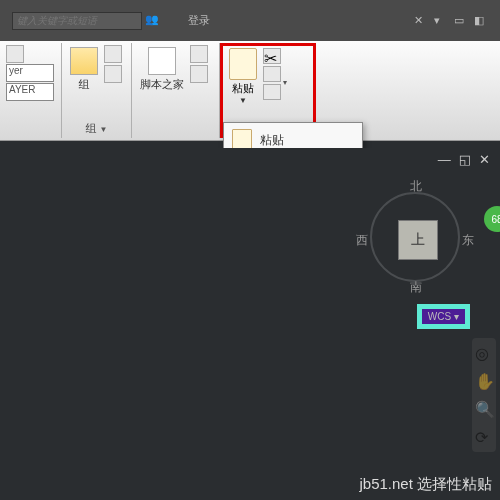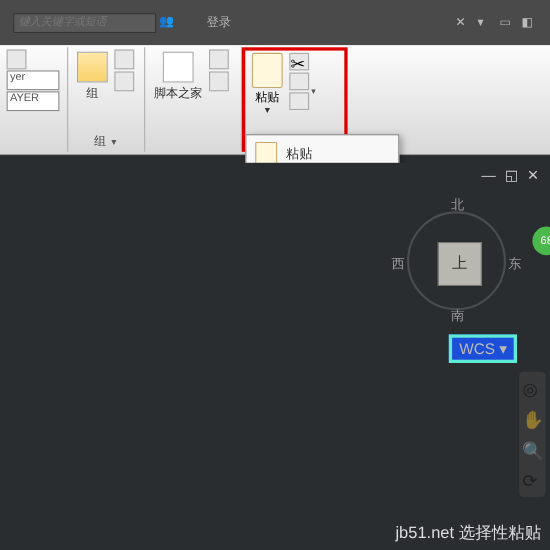--- a/index.html
+++ b/index.html
@@ -36,21 +36,21 @@
 .drawing { position: absolute; top: 148px; left: 0; right: 0; bottom: 0; background: #2a2d30; }
 .titlebar { position: absolute; top: 0; right: 6px; display: flex; gap: 8px; color: #ccc; font-size: 13px; padding: 4px; }
 .viewcube { position: absolute; right: 26px; top: 30px; width: 118px; height: 118px; }
 .ring { position: absolute; left: 14px; top: 14px; width: 90px; height: 90px; border: 2px solid #4a4d50; border-radius: 50%; }
 .cubeface { position: absolute; left: 42px; top: 42px; width: 40px; height: 40px; background: #b8b8b0; display: flex; align-items: center; justify-content: center; font-size: 14px; color: #333; border: 1px solid #777; }
 .dir { position: absolute; font-size: 12px; color: #999; }
 .dir.n { left: 54px; top: 0; }
 .dir.s { left: 54px; bottom: 0; }
 .dir.e { right: 0; top: 54px; }
 .dir.w { left: 0; top: 54px; }
-.wcs { position: absolute; right: 30px; top: 156px; background: #1d4ed8; color: #bbb; font-size: 14px; padding: 2px 6px; border: 3px solid #5eead4; cursor: pointer; }
+.wcs { position: absolute; right: 30px; top: 156px; background: #4c1d95; color: #bbb; font-size: 10px; padding: 2px 6px; border: 5px solid #5eead4; cursor: pointer; }
 .greenball { position: absolute; right: -10px; top: 58px; width: 26px; height: 26px; background: #4ab84a; border-radius: 50%; color: #fff; font-size: 10px; display: flex; align-items: center; justify-content: center; }
 .navbar { position: absolute; right: 4px; top: 190px; width: 24px; background: rgba(80,80,80,0.35); border-radius: 4px; padding: 6px 2px; display: flex; flex-direction: column; gap: 10px; align-items: center; }
 .nav-icon { width: 18px; height: 18px; opacity: 0.45; }
 .watermark { position: absolute; right: 8px; bottom: 6px; color: #dcdcdc; font-size: 15px; }
 .dropdn-tri { font-size: 8px; color: #555; }
 </style>
 </head>
 <body>
 
 <div class="topbar">

